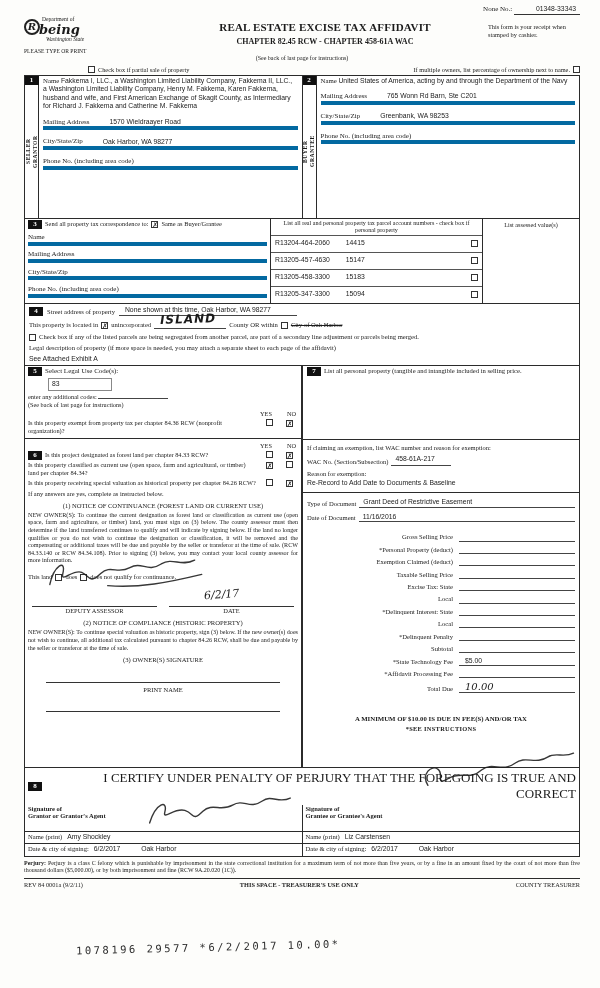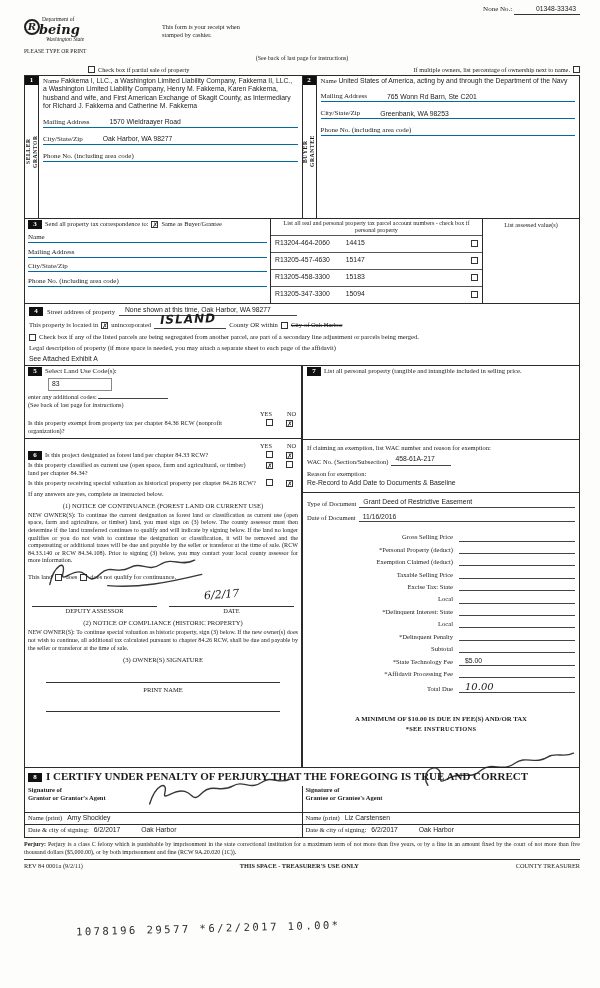--- a/index.html
+++ b/index.html
@@ -45,21 +45,21 @@
   
   .sec12{display:flex;height:144px}
   .half{flex:1;display:flex;overflow:hidden}
   .half+.half{border-left:1px solid #2b2b2b}
   .sidebar{width:14px;border-right:1px solid #2b2b2b;display:flex;flex-direction:column;align-items:center}
   .vert{flex:1;writing-mode:vertical-rl;transform:rotate(180deg);font-size:5.6px;font-weight:bold;
     letter-spacing:.6px;text-align:center;padding:2px 0}
   .vert span{display:block;margin:2px 0}
   .hc{flex:1;padding:1px 4px;display:flex;flex-direction:column;overflow:hidden}
   .nameblock{font-size:6.8px}
-  .fline{border-bottom:1px solid #0369a1;margin-top:7px;min-height:10px;display:flex;gap:20px;align-items:flex-end}
+  .fline{border-bottom:4px solid #0369a1;margin-top:7px;min-height:10px;display:flex;gap:20px;align-items:flex-end}
 
   
   .sec3{display:flex;height:86px}
   .s3l{width:246px;border-right:1px solid #2b2b2b;padding:1px 3px;display:flex;flex-direction:column;overflow:hidden}
   .s3l .head{display:flex;align-items:center;gap:3px;font-size:6.4px}
   .s3l .fline{margin-top:4.5px}
   .s3m{flex:1;border-right:1px solid #2b2b2b;display:flex;flex-direction:column;overflow:hidden}
   .s3m-head{font-size:6.1px;text-align:center;padding:1px 2px;border-bottom:1px solid #555;line-height:1.15}
   .prow{display:flex;align-items:center;flex:1;padding:0 4px;gap:4px}
   .prow+.prow{border-top:1px solid #555}
@@ -125,21 +125,21 @@
   .fee-label{width:152px;text-align:right;font-size:6.6px;padding-right:6px}
   .fee-value{flex:1;border-bottom:1px solid #444;min-height:9px;font-family:"Liberation Sans",sans-serif;
     font-size:6.8px;padding-left:6px}
   .fee-value.hand{font-family:"DejaVu Serif",serif;font-style:italic;font-size:10px;line-height:1}
   .minimum{text-align:center;font-weight:bold;font-size:6.8px;margin-top:22px}
   .seeinstr{text-align:center;font-weight:bold;font-size:6.4px;margin-top:2px;letter-spacing:.3px}
 
   
   .sec8{position:relative}
   .s8-head{display:flex;align-items:center;gap:4px;padding:2px 3px}
-  .s8-head .cert{flex:1;text-align:left;font-weight:bold;font-size:11px}
+  .s8-head .cert{flex:1;text-align:right;font-weight:normal;font-size:13px}
   .s8-cols{display:flex}
   .s8-col{flex:1;padding:0 3px 2px;overflow:visible}
   .s8-col+.s8-col{border-left:1px solid #2b2b2b}
   .s8-sig{position:relative;height:24px}
   .s8-siglabel{font-weight:bold;font-size:6.5px;line-height:1.2}
   .sig-grantor{position:absolute;right:4px;top:-12px;width:150px;height:38px;transform:rotate(-4deg)}
   .sig-grantee{position:absolute;right:2px;top:-16px;width:158px;height:40px;transform:rotate(-6deg)}
   .s8-line{border-top:1px solid #2b2b2b;margin:2px -3px 0;padding:1px 3px 0;font-size:6.6px;display:flex;gap:5px}
   .s8-line .city{margin-left:16px}
 
@@ -163,20 +163,24 @@
     <div class="logo">
       <div class="logo-top">
         <span class="logo-circle">R</span>
         <span>
           <span class="logo-dept">Department of</span>
           <span class="logo-name">being</span>
         </span>
       </div>
       <div class="logo-state">Washington State</div>
       <div class="type-print">PLEASE TYPE OR PRINT</div>
+    </div>
+    <div class="title-block">
+      <div class="title">REAL ESTATE EXCISE TAX AFFIDAVIT</div>
+      <div class="subtitle">CHAPTER 82.45 RCW - CHAPTER 458-61A WAC</div>
     </div>
     <div class="receipt-note">This form is your receipt when stamped by cashier.</div>
   </div>
   <div class="see-back">(See back of last page for instructions)</div>
 
   <div class="presec">
     <span class="grp">
       <span class="cb"></span>
       <span>Check box if partial sale of property</span>
     </span>
@@ -315,21 +319,21 @@
     <div class="s4l4">Legal description of property (if more space is needed, you may attach a separate sheet to each page of the affidavit)</div>
     <div class="s4l5 val">See Attached Exhibit A</div>
   </div>
 
   <div class="cols">
     <div class="colL">
 
       <div class="sec sec5">
         <div class="s5-head">
           <span class="secnum">5</span>
-          <span>Select Land Use Code(s):</span>
+          <span>Select Legal Use Code(s):</span>
         </div>
         <div>
           <span class="code-box val">83</span>
         </div>
         <div class="s5-add">
           <span>enter any additional codes:</span>
           <span class="ulv" style="min-width:70px"></span>
         </div>
         <div class="s5-see">(See back of last page for instructions)</div>
         <div class="qrow">

